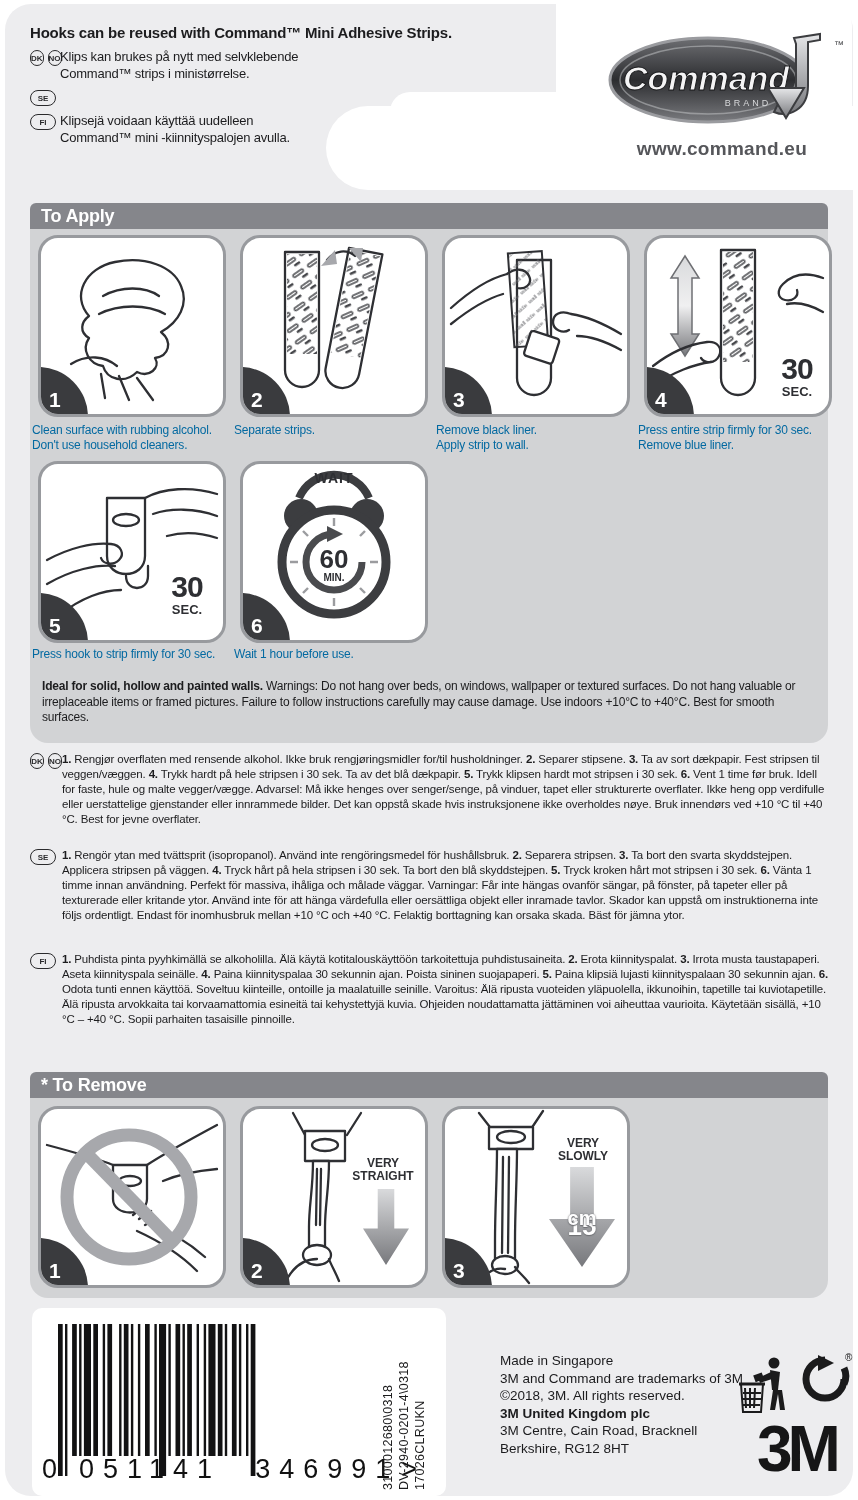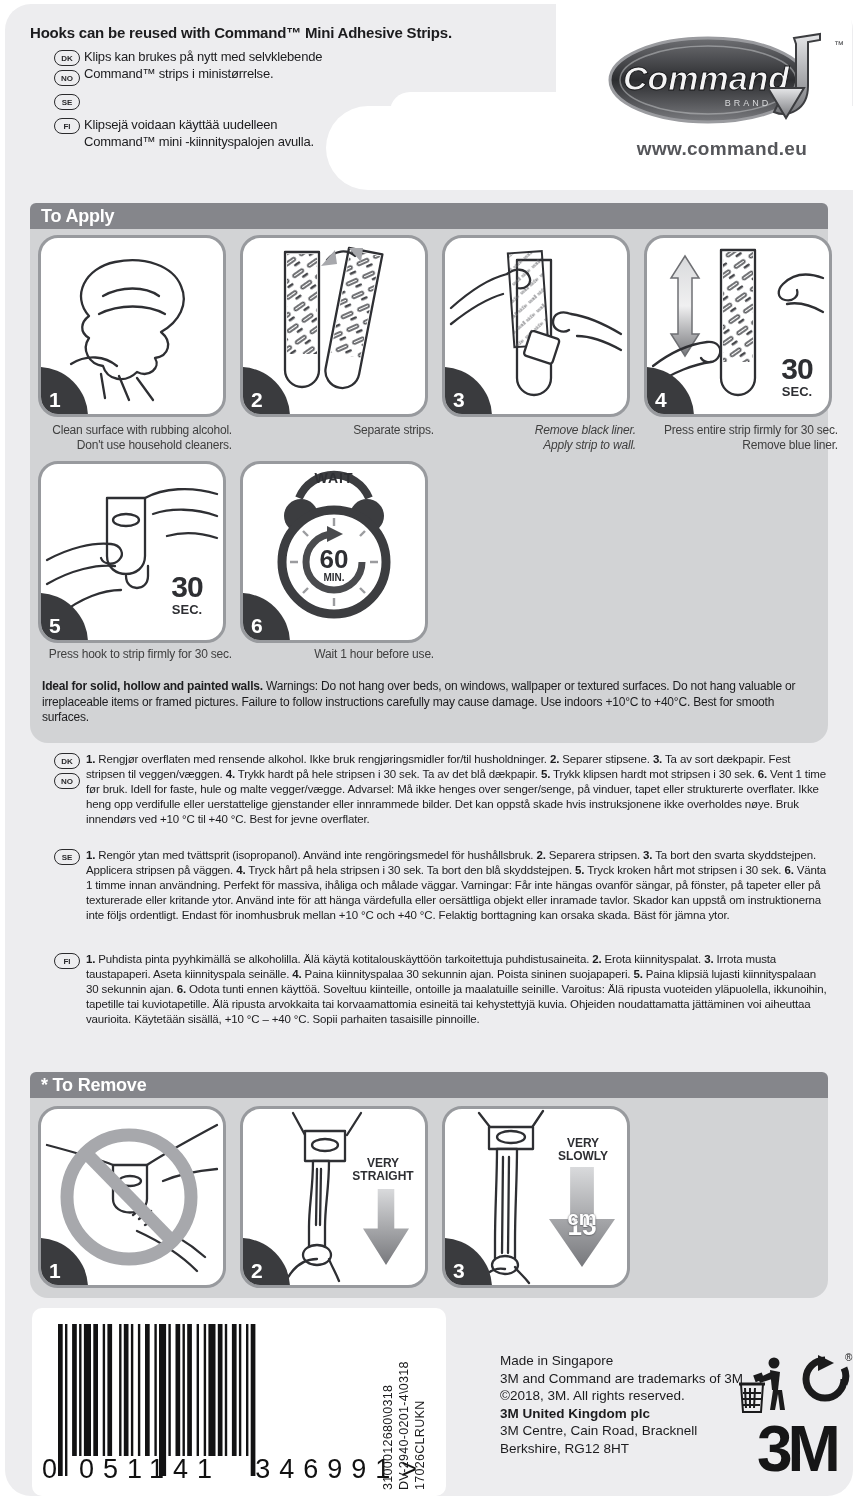--- a/index.html
+++ b/index.html
@@ -7,40 +7,40 @@
   .abs{position:absolute;}
   .card{position:absolute;left:5px;top:4px;width:848px;height:1492px;background:#ededef;border-radius:26px;}
   .cut-logo{left:556px;top:0px;width:296px;height:188px;background:#fff;border-radius:0 26px 0 34px;}
   .cut-slot{left:326px;top:106px;width:528px;height:84px;background:#fff;border-radius:44px 0 0 44px;}
   .cut-bump{left:390px;top:92px;width:280px;height:40px;background:#fff;border-radius:20px;}
 
   
   .hdr{left:30px;top:24px;width:500px;color:#1c1c1e;}
   .hdr h1{margin:0 0 8px 0;font-size:15px;letter-spacing:-0.2px;}
   .trow{display:flex;margin-bottom:7px;}
-  .badges{width:30px;display:flex;flex-direction:column;gap:4px;padding-top:1px;margin-left:24px;}
+  .badges{width:30px;display:flex;flex-direction:row;gap:4px;padding-top:1px;}
   .lbadge{width:24px;height:14px;border:1.5px solid #2a2a2c;border-radius:9px;display:flex;align-items:center;justify-content:center;font-size:8px;font-weight:bold;color:#2a2a2c;background:transparent;}
   .ttext{font-size:13px;line-height:16.5px;white-space:pre-line;letter-spacing:-0.2px;}
 
   
   .brandbox{left:598px;top:26px;width:248px;height:150px;text-align:center;}
   .weburl{position:absolute;left:0;top:112px;width:248px;font-size:19px;font-weight:bold;color:#55565a;letter-spacing:0.3px;}
 
   
   .sec-hdr{left:30px;width:798px;height:26px;background:#85868b;color:#fff;font-size:18px;font-weight:bold;line-height:26px;padding-left:11px;box-sizing:border-box;border-radius:6px 6px 0 0;letter-spacing:-0.2px;}
   .sec-body{left:30px;width:798px;background:#d2d3d5;border-radius:0 0 18px 18px;}
   #apply-hdr{top:203px;}
   #apply-body{top:229px;height:514px;}
   #remove-hdr{top:1072px;}
   #remove-body{top:1098px;height:200px;}
 
   .step-card{position:absolute;width:188px;height:182px;background:#fff;border:3px solid #989a9e;border-radius:20px;box-sizing:border-box;overflow:hidden;}
   .step-num{position:absolute;left:-3px;bottom:-3px;width:50px;height:50px;background:#3a3b3e;border-radius:0 100% 0 18px;}
   .step-num span{position:absolute;left:11px;bottom:5px;color:#fff;font-size:21px;font-weight:bold;}
-  .caption{position:absolute;width:200px;text-align:right;font-size:12px;line-height:15px;color:#404040;white-space:pre-line;letter-spacing:-0.2px;}
+  .caption{position:absolute;width:200px;text-align:left;font-size:12px;line-height:15px;color:#0369a1;white-space:pre-line;letter-spacing:-0.2px;}
   .warning{position:absolute;left:12px;top:450px;width:774px;font-size:12px;line-height:15.5px;color:#1c1c1e;letter-spacing:-0.2px;}
   .warning b{font-weight:bold;}
 
   
   .ovl{position:absolute;color:#2e2f33;font-weight:bold;text-align:center;}
   .t30{font-size:30px;letter-spacing:-1px;line-height:26px;}
   .tsec{font-size:13px;}
   .twait{font-size:14px;letter-spacing:1px;}
   .t60{font-size:26px;line-height:22px;}
   .tmin{font-size:10px;}
@@ -209,21 +209,21 @@
       <span class="ovl t30" style="left:120px;top:118px;width:60px;">30</span>
       <span class="ovl tsec" style="left:120px;top:146px;width:60px;">SEC.</span>
       <div class="step-num">
           <span>4</span>
         </div>
     </div>
 
     <div class="caption" style="left:2px;top:194px;">Clean surface with rubbing alcohol.
 Don't use household cleaners.</div>
     <div class="caption" style="left:204px;top:194px;">Separate strips.</div>
-    <div class="caption" style="left:406px;top:194px;font-style:italic;">Remove black liner.
+    <div class="caption" style="left:406px;top:194px;">Remove black liner.
 Apply strip to wall.</div>
     <div class="caption" style="left:608px;top:194px;">Press entire strip firmly for 30 sec.
 Remove blue liner.</div>
 
     <div class="step-card" style="left:8px;top:232px;">
       <svg class="illus" width="182" height="176" viewBox="0 0 182 176">
         <path class="ln fw" d="M66 34 h38 v58 c0 24 -38 24 -38 0 Z"></path>
         <ellipse class="ln fw" cx="85" cy="56" rx="13" ry="6"></ellipse>
         <path class="ln" d="M85 112 c0 16 22 16 22 0 v-10"></path>
         <path class="ln" d="M176 30 C150 22 122 24 104 34 M176 52 C154 44 130 44 112 50 M176 74 C158 68 140 68 126 72"></path>

